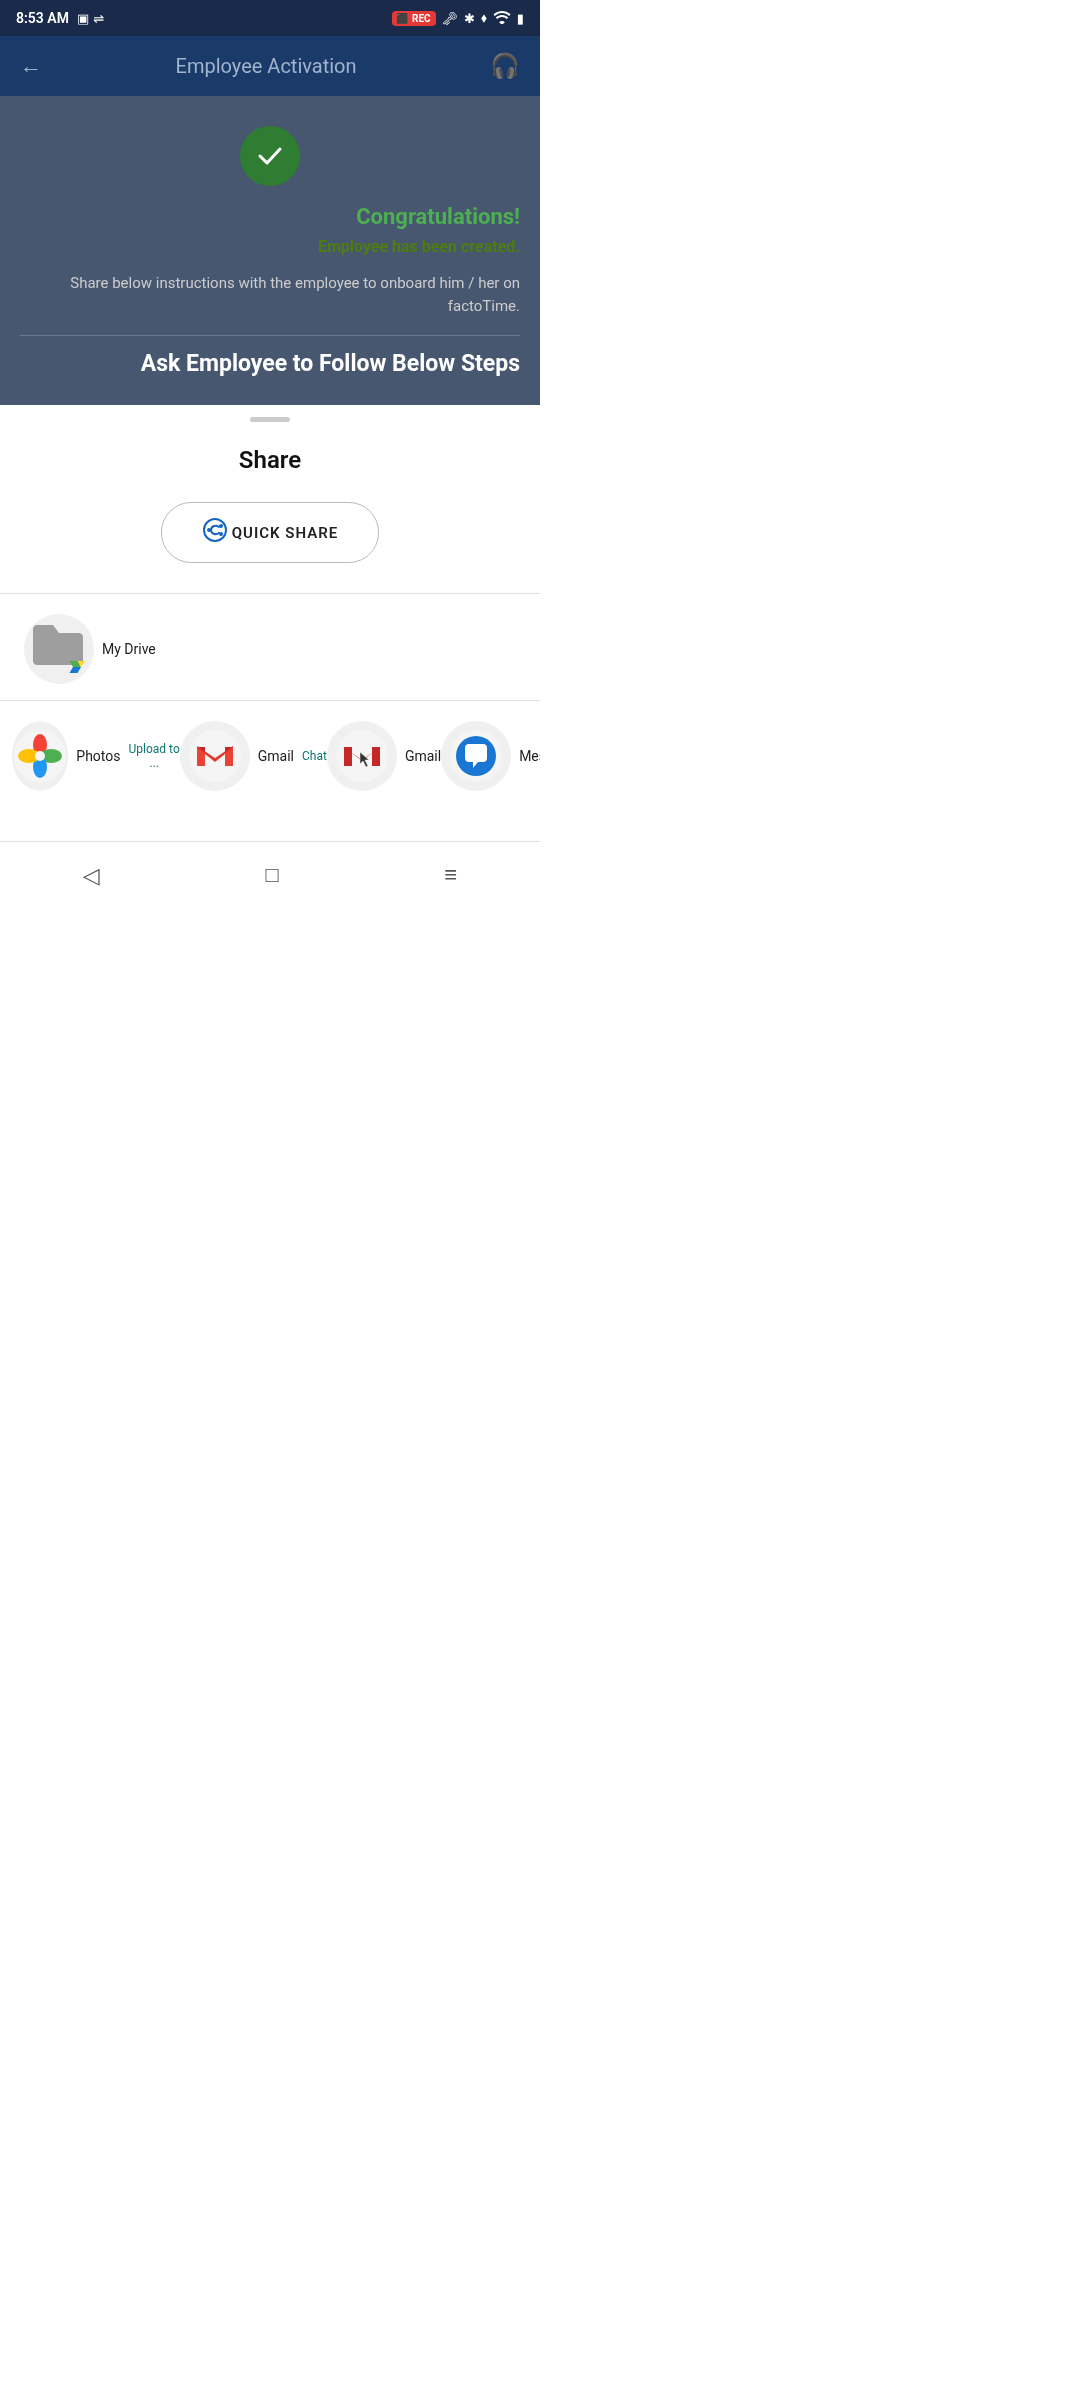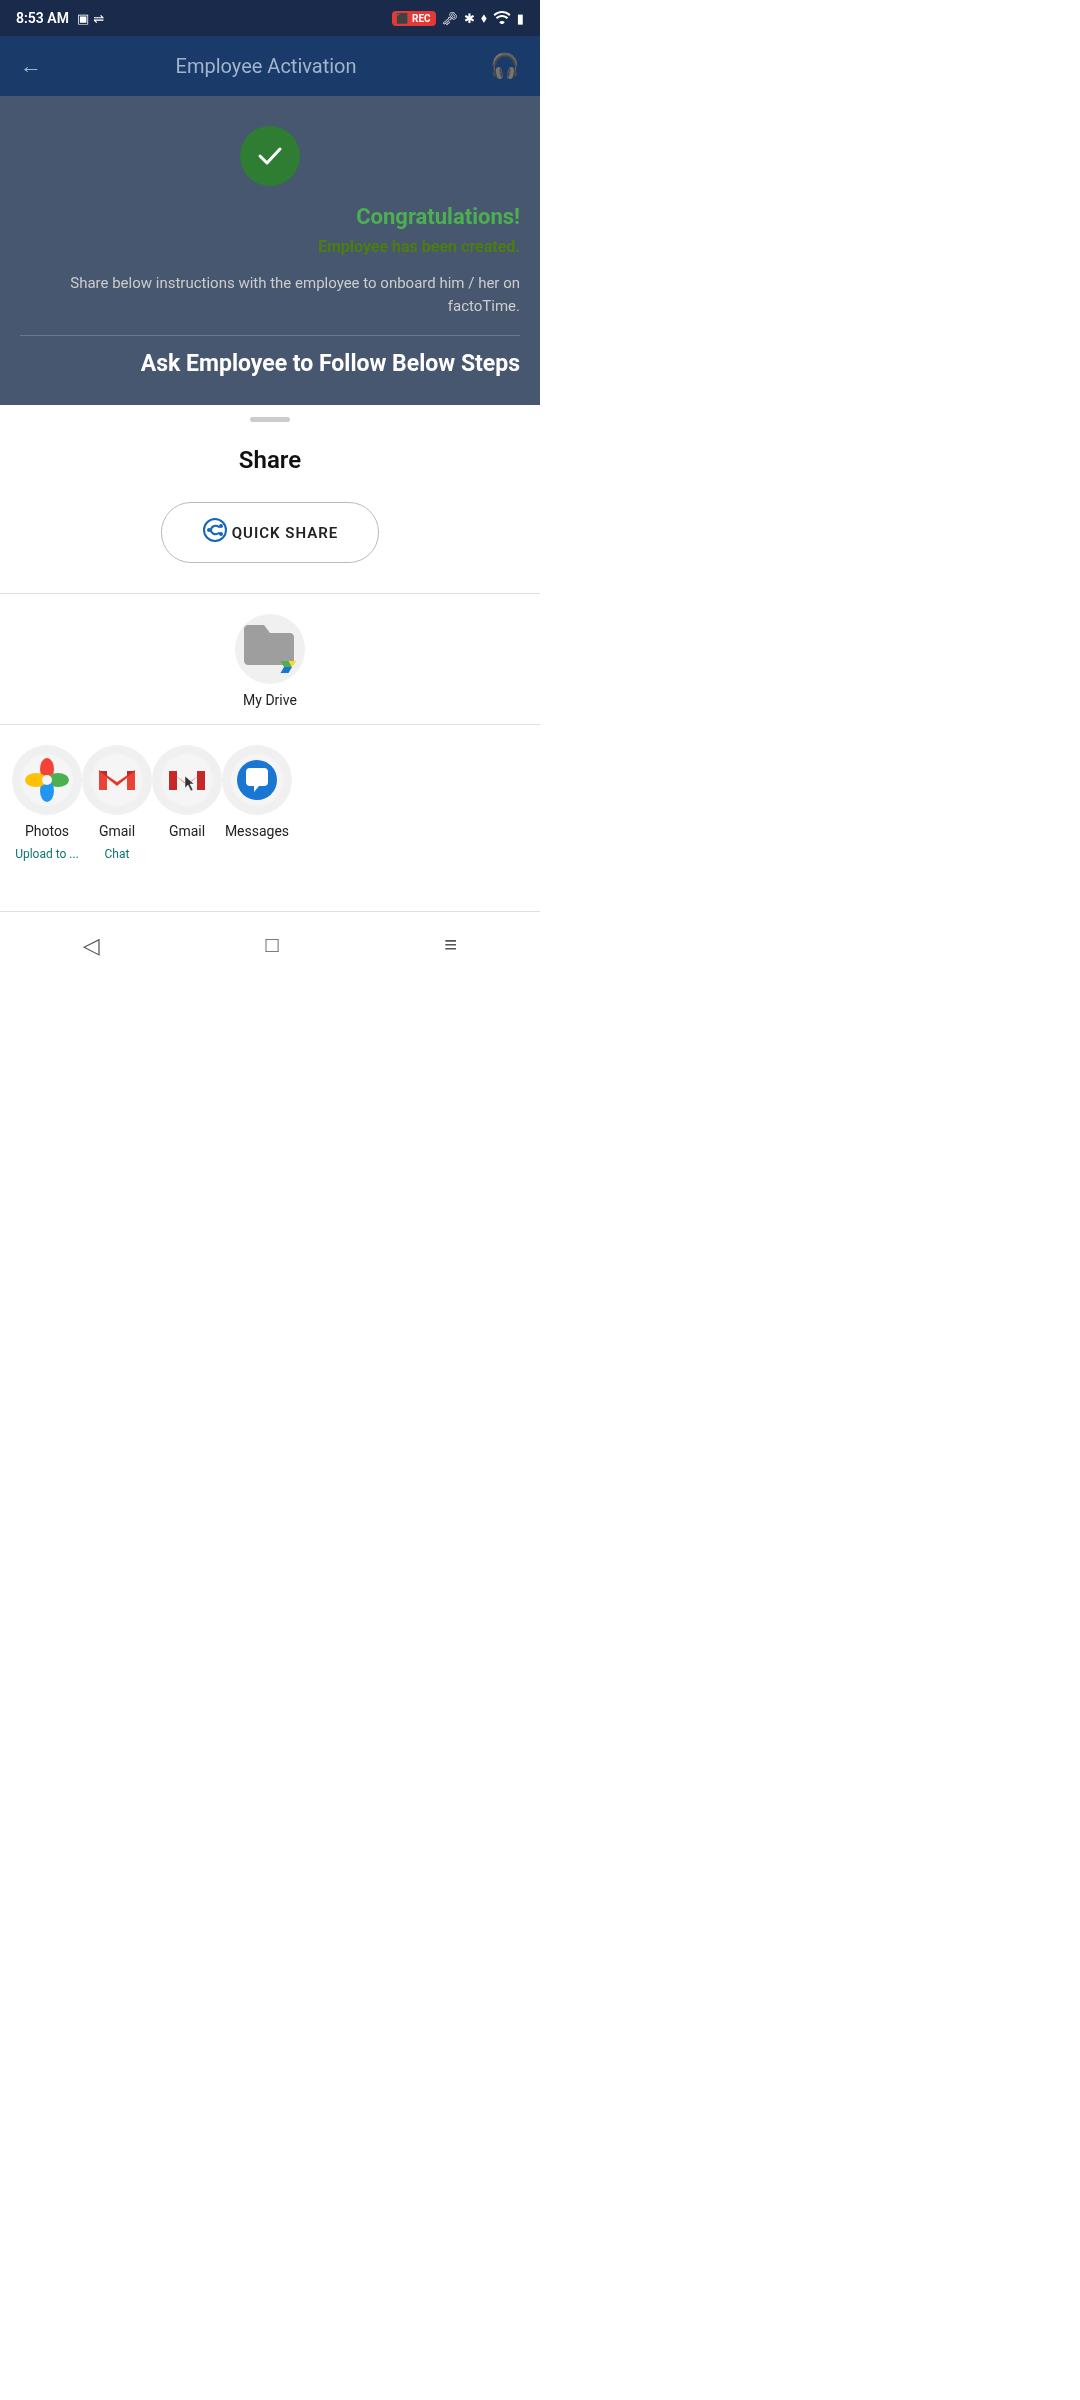--- a/index.html
+++ b/index.html
@@ -186,21 +186,21 @@
       border-top: 1px solid #e0e0e0;
       margin: 0;
     }
 
     
     .mydrive-section {
       padding: 20px 24px 16px;
     }
     .app-icon-item {
       display: flex;
-      flex-direction: column;
+      flex-direction: row;
       align-items: center;
       gap: 8px;
       cursor: pointer;
     }
     .app-icon-circle {
       width: 70px;
       height: 70px;
       border-radius: 50%;
       background: #f0f0f0;
       display: flex;

